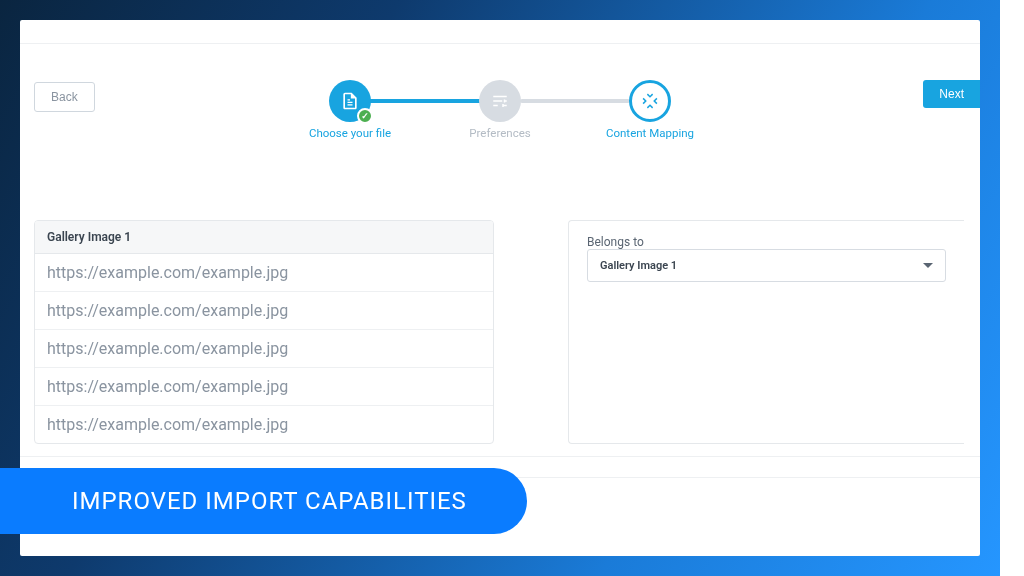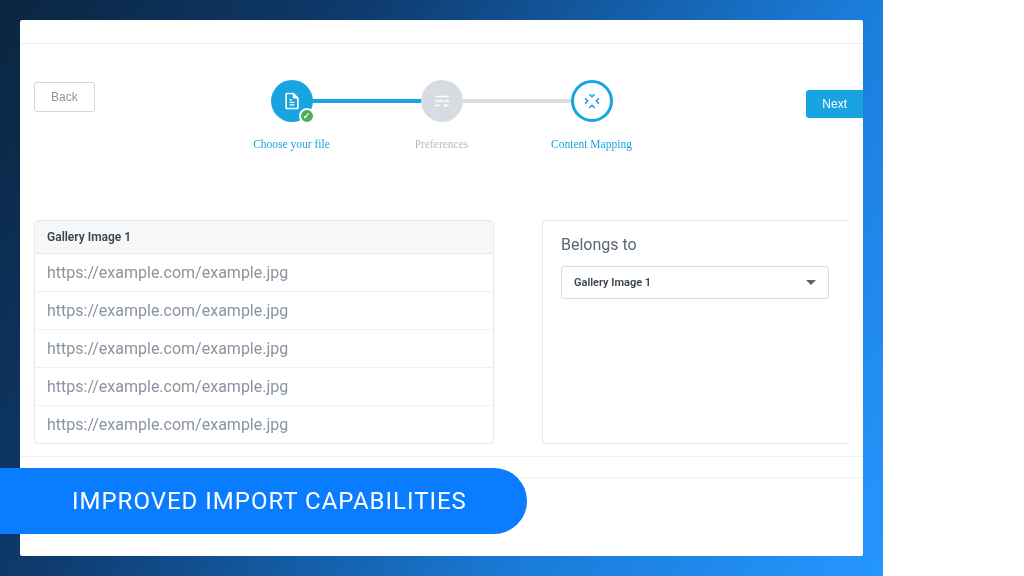--- a/index.html
+++ b/index.html
@@ -1,18 +1,18 @@
 <!DOCTYPE html>
 <html><head>
 <meta charset="utf-8">
 <style>
   * { box-sizing: border-box; margin: 0; padding: 0; }
   html, body { width: 1024px; height: 576px; overflow: hidden; font-family: -apple-system, BlinkMacSystemFont, "Segoe UI", Roboto, Arial, sans-serif; }
   .frame {
-    width: 883px; height: 576px;
+    width: 1000px; height: 576px;
     background: linear-gradient(120deg, #0a2540 0%, #0e3a6d 30%, #1a7bd8 70%, #2596ff 100%);
     position: relative;
   }
   .card {
     position: absolute;
     top: 20px; left: 20px; right: 20px; bottom: 20px;
     background: #ffffff;
     border-radius: 2px;
     overflow: hidden;
   }
@@ -34,21 +34,21 @@
     padding: 7px 16px;
     background: #fff;
     border: 1px solid #d0d7de;
     color: #8a94a0;
     font-size: 12px;
     border-radius: 3px;
     cursor: pointer;
   }
   .btn-next {
     position: absolute;
-    right: 0; top: 10px;
+    right: 0; top: 0;
     padding: 7px 16px;
     background: #18a4e0;
     border: none;
     color: #fff;
     font-size: 12px;
     border-radius: 3px 0 0 3px;
     cursor: pointer;
   }
   .stepper {
     position: absolute;
@@ -74,24 +74,23 @@
     position: relative;
     z-index: 2;
   }
   .step-circle.done { background: #18a4e0; }
   .step-circle.active {
     background: #fff;
     border: 3px solid #18a4e0;
   }
   .step-circle.pending { background: #d7dce2; }
   .step-label {
-    margin-top: 16px;
+    margin-top: 4px;
     font-size: 11.5px;
     text-align: center;
-    font-family: Liberation Serif, serif;
   }
   .step-label.done, .step-label.active { color: #18a4e0; }
   .step-label.pending { color: #b3bbc4; }
   .step-connector {
     position: absolute;
     top: 19px;
     height: 4px;
     width: 110px;
     z-index: 1;
   }
@@ -110,21 +109,21 @@
     color: #fff;
     font-size: 9px;
     font-weight: bold;
   }
   .content-row {
     position: absolute;
     top: 200px;
     left: 14px;
     right: 16px;
     display: flex;
-    gap: 48px;
+    gap: 74px;
   }
   .panel-left {
     width: 460px;
     border: 1px solid #e5e8eb;
     border-radius: 4px;
     overflow: hidden;
   }
   .panel-left-header {
     background: #f6f7f8;
     padding: 9px 12px;
@@ -142,23 +141,22 @@
   .panel-left-row:last-child { border-bottom: none; }
   .panel-right {
     flex: 1;
     border: 1px solid #e5e8eb;
     border-right: none;
     border-radius: 4px 0 0 4px;
     padding: 14px 18px 22px 18px;
     min-height: 90px;
   }
   .panel-right-label {
-    font-size: 16px;
+    font-size: 12px;
     color: #5a6572;
-    margin-bottom: 12px;
   }
   .select-box {
     border: 1px solid #d7dce2;
     border-radius: 3px;
     padding: 9px 12px;
     font-size: 11px;
     color: #3b4550;
     font-weight: 600;
     display: flex;
     justify-content: space-between;

